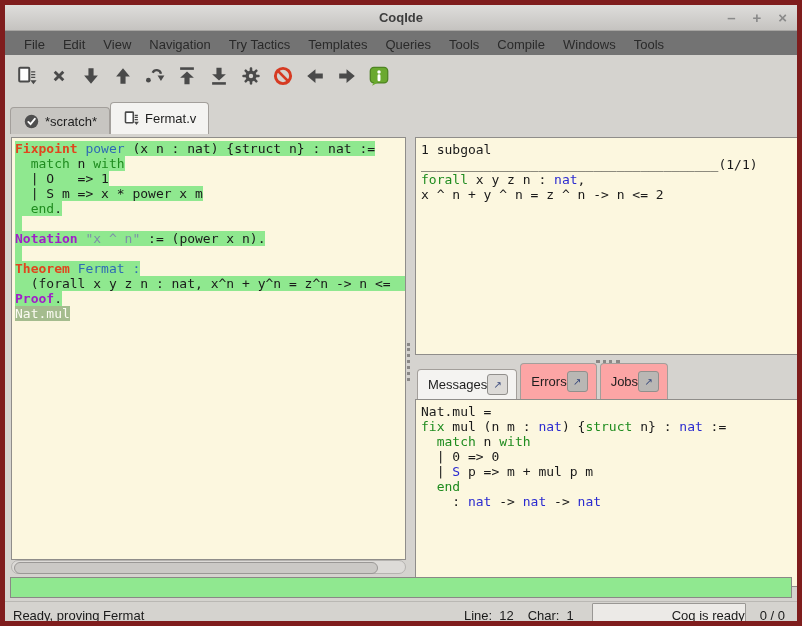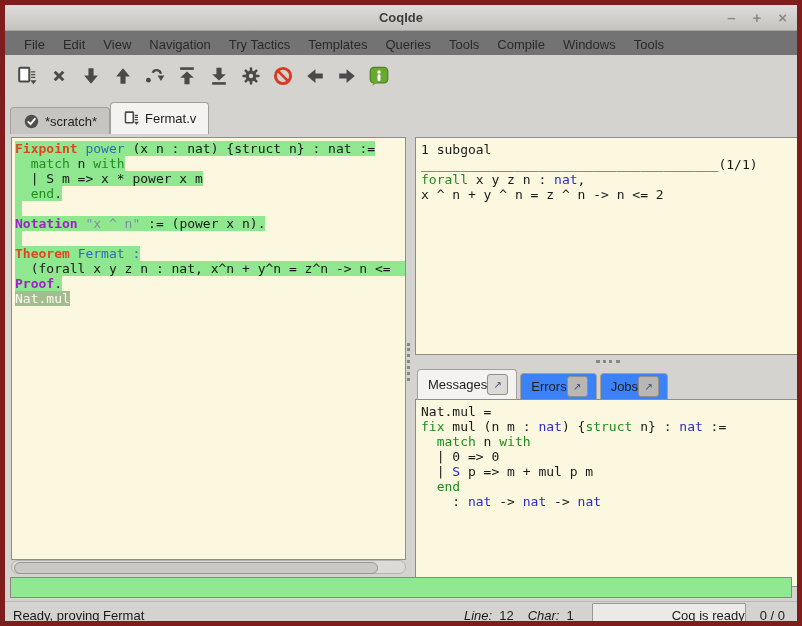--- a/index.html
+++ b/index.html
@@ -38,21 +38,21 @@
   .right-col{position:absolute;left:410px;top:132px;width:386px;height:437px;}
   .goal-frame{height:218px;padding:4px 0 0 5px;}
   .hsplit{height:12px;display:flex;align-items:center;justify-content:center;}
   .hsplit-dots{width:24px;height:0;border-top:3px dotted #8a8886;}
   .vsplit-dots{position:absolute;left:402px;top:338px;height:38px;width:0;border-left:3px dotted #8a8886;}
   
   .msg-tabbar{height:32px;display:flex;align-items:flex-end;padding-left:2px;gap:3px;}
   .msg-tab{display:flex;align-items:center;padding:0 8px 0 10px;border:1px solid #a39f9b;
     border-bottom:none;border-radius:4px 4px 0 0;box-sizing:border-box;}
   .msg-tab.active{background:#f4f3f1;height:30px;}
-  .msg-tab.inactive{background:#3b82f6;height:26px;}
+  .msg-tab.inactive{background:#fca5a5;height:36px;}
   .msg-tab-label{font-size:13px;color:#1e1e1e;}
   .detach-btn{width:19px;height:19px;border:1px solid #918f8c;border-radius:3px;background:#dcdad7;
     display:flex;align-items:center;justify-content:center;font-size:10px;color:#33447a;}
   .msg-tab.inactive .detach-btn{background:#b9b7b4;}
   .msg-frame{height:188px;padding:4px 0 0 5px;}
   
   .code{font-family:"DejaVu Sans Mono","Liberation Mono",monospace;font-size:13px;line-height:15px;}
   .code-line{white-space:pre;height:15px;}
   .line-inner{display:inline-block;height:15px;}
   .hl-p{background:#8fe88f;}
@@ -67,21 +67,21 @@
   .c-gr{color:#1f8c1f;}
   .c-st{color:#7e8fa8;}
   .c-pl{color:#1a1a1a;}
   .c-wh{color:#fbfbf2;}
   
   .progress{position:absolute;left:5px;right:5px;top:572px;height:21px;border:1px solid #8a8886;
     background:#90e890;box-sizing:border-box;}
   .statusbar{position:absolute;left:0;right:0;top:596px;height:28px;border-top:1px solid #bab8b4;
     display:flex;align-items:center;padding:0 8px;box-sizing:border-box;font-size:13px;color:#1a1a1a;}
   .status-right{margin-left:auto;display:flex;align-items:center;}
-  .status-label{margin-left:14px;font-style:italic;}
+  .status-label{margin-left:14px;}
   .status-value{margin-left:7px;}
   .coq-status-box{margin-left:18px;width:152px;height:23px;border:1px solid #999794;background:#eceae7;
     display:flex;align-items:center;justify-content:flex-end;border-radius:1px;}
   .proof-counter{margin-left:14px;margin-right:4px;}
 </style>
 </head>
 <body>
 
 <div class="window">
 
@@ -235,20 +235,21 @@
           </svg>
       </span>
       <span class="tab-label">Fermat.v</span>
     </div>
   </div>
 
   <div class="editor-pane">
     <div class="frame editor-frame code">
         <div class="code-line"><span class="line-inner hl-p"><span class="c-kw1">Fixpoint</span><span class="c-pl"> </span><span class="c-id">power</span><span class="c-pl"> (x n : nat) {struct n} : nat :=</span></span></div>
         <div class="code-line"><span class="line-inner hl-p"><span class="c-pl">  </span><span class="c-gr">match</span><span class="c-pl"> n </span><span class="c-gr">with</span></span></div>
+        <div class="code-line"><span class="line-inner hl-p"><span class="c-pl">  | O   =&gt; 1</span></span></div>
         <div class="code-line"><span class="line-inner hl-p"><span class="c-pl">  | S m =&gt; x * power x m</span></span></div>
         <div class="code-line"><span class="line-inner hl-p"><span class="c-pl">  </span><span class="c-gr">end</span><span class="c-pl">.</span></span></div>
         <div class="code-line"><span class="line-inner hl-strip">&nbsp;</span></div>
         <div class="code-line"><span class="line-inner hl-p"><span class="c-kw2">Notation</span><span class="c-pl"> </span><span class="c-st">"x ^ n"</span><span class="c-pl"> := (power x n).</span></span></div>
         <div class="code-line"><span class="line-inner hl-strip">&nbsp;</span></div>
         <div class="code-line"><span class="line-inner hl-p"><span class="c-kw1">Theorem</span><span class="c-pl"> </span><span class="c-id">Fermat :</span></span></div>
         <div class="code-line hl-pfull"><span class="line-inner hl-pfull"><span class="c-pl">  (forall x y z n : nat, x^n + y^n = z^n -&gt; n &lt;=</span></span></div>
         <div class="code-line"><span class="line-inner hl-p"><span class="c-kw2">Proof</span><span class="c-pl">.</span></span></div>
         <div class="code-line"><span class="line-inner hl-run"><span class="c-wh">Nat.mul</span></span></div>
       </div>

